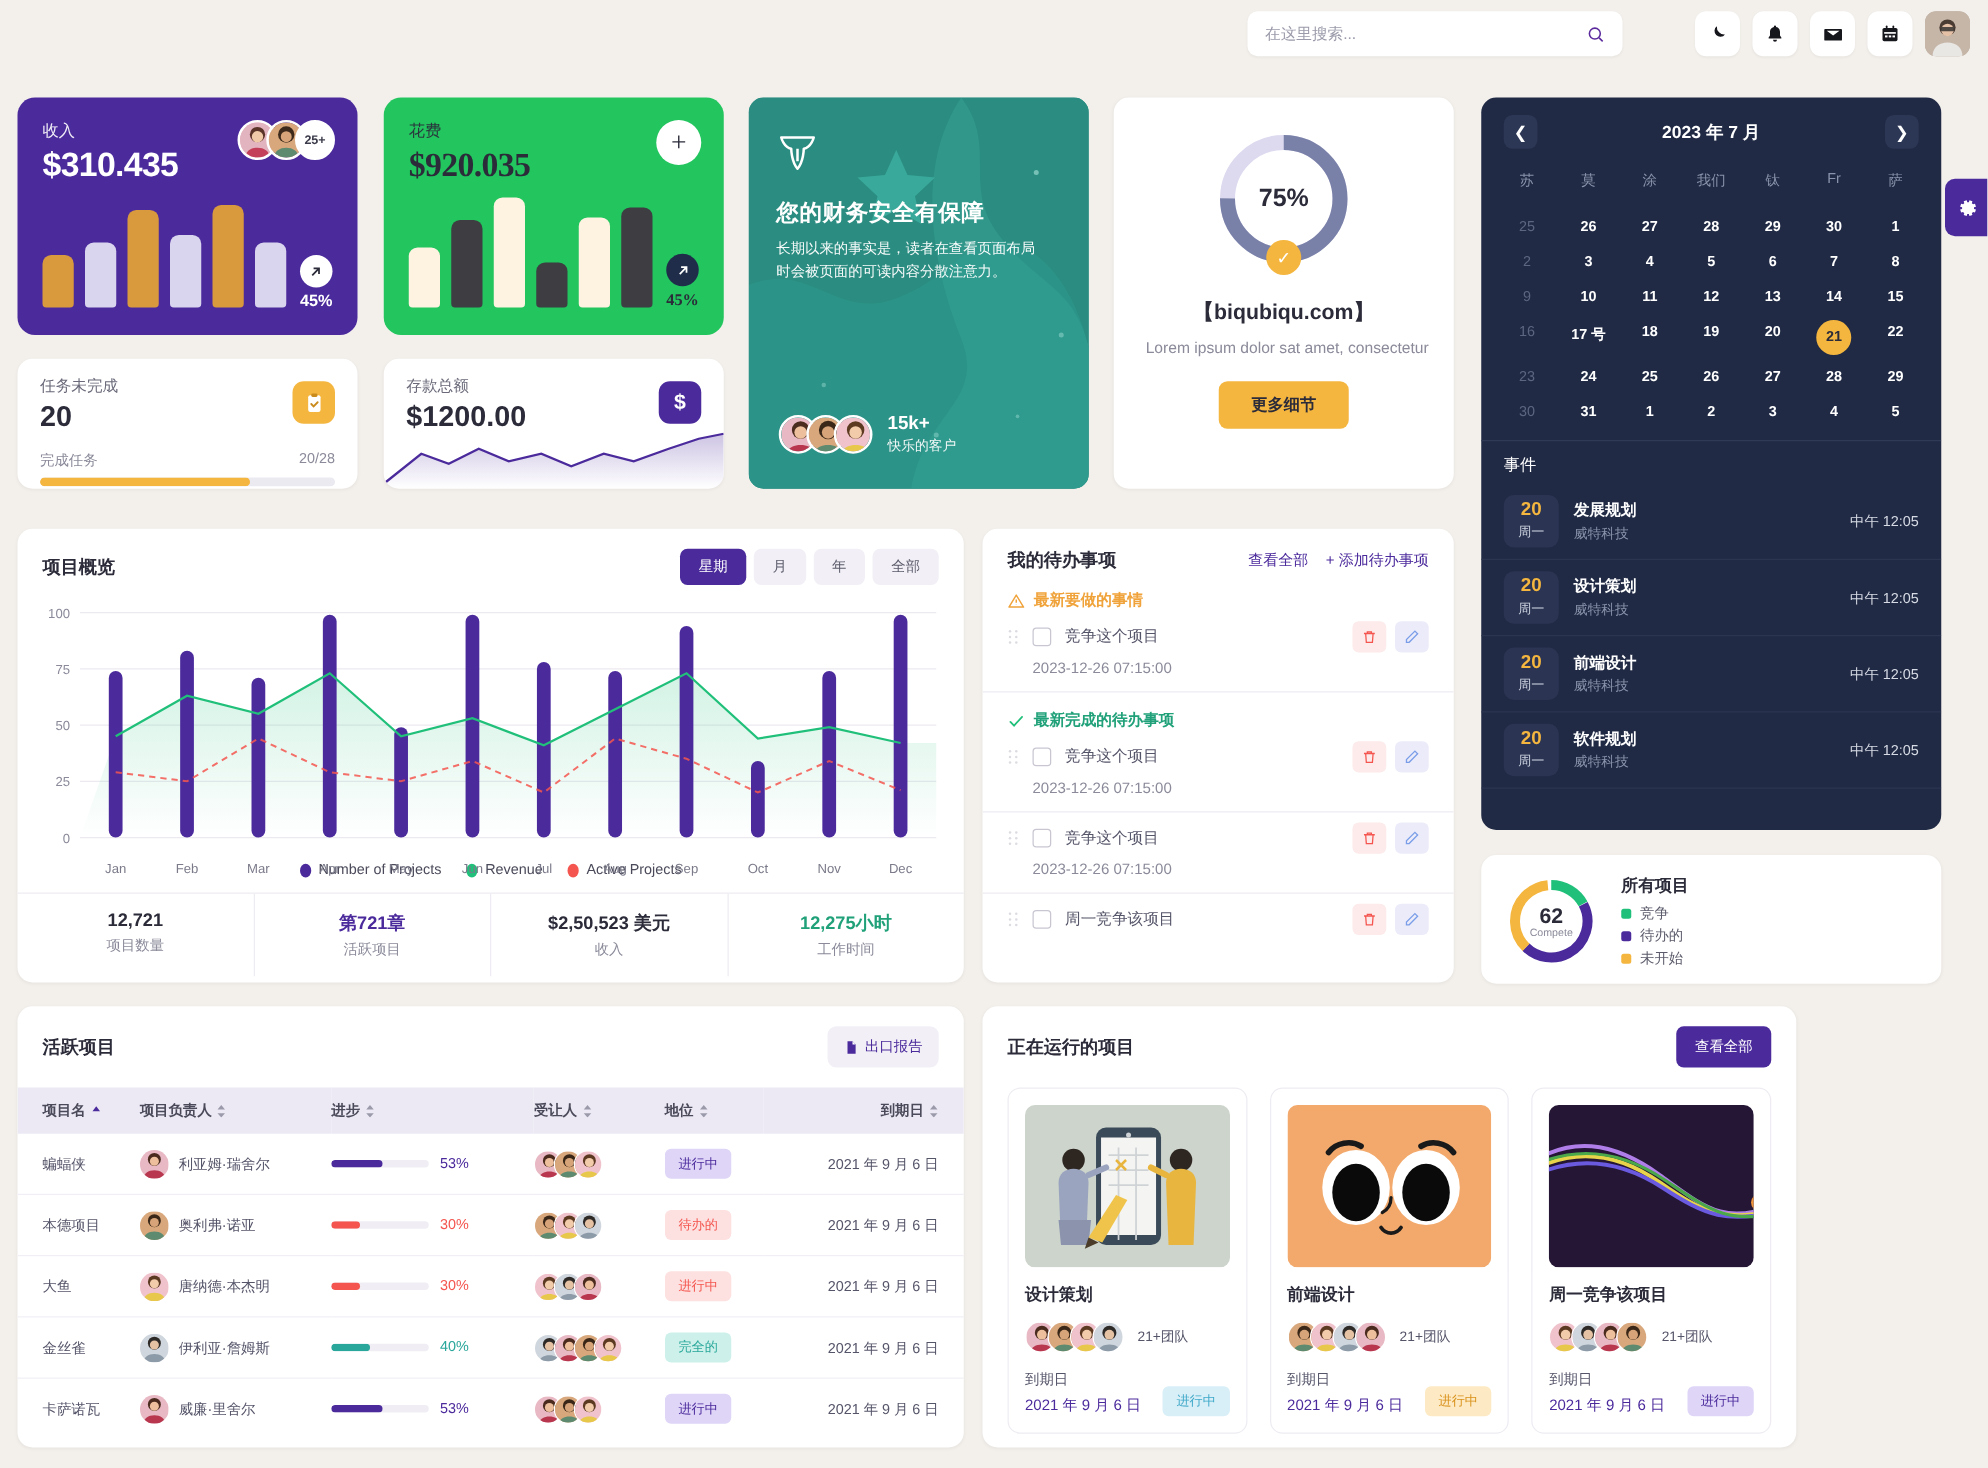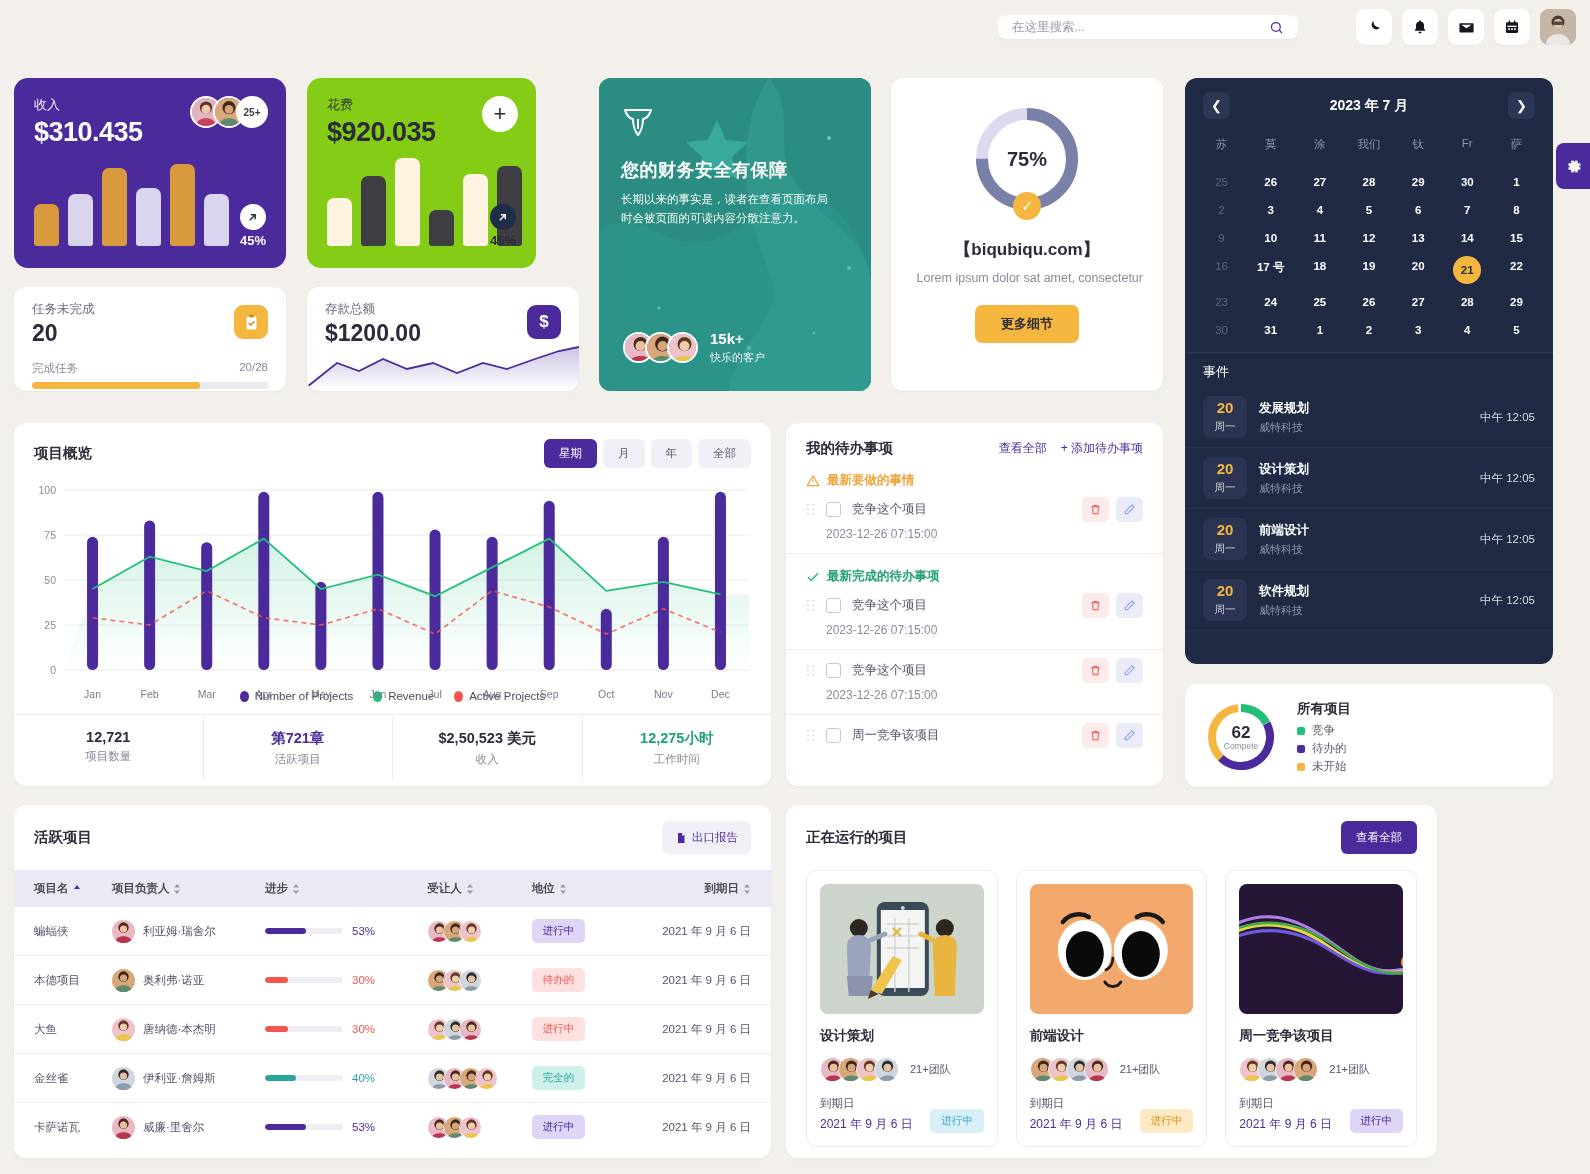--- a/index.html
+++ b/index.html
@@ -7,21 +7,21 @@
     width: 1590px; height: 1174px;
     background: #f3f0ec;
     font-family: "Liberation Sans", sans-serif;
     color: #2b2b3a;
     overflow: hidden;
   }
   .page { position: relative; width: 1590px; height: 1174px; }
 
   
   .topbar { position:absolute; left:0; top:0; width:1590px; height:54px; display:flex; align-items:center; justify-content:flex-end; padding:0 14px; }
-  .search-wrap { position:relative; width:300px; height:24px; background:#fff; border-radius:8px; display:flex; align-items:center; padding:0 14px; box-shadow:0 1px 2px rgba(0,0,0,.04); }
+  .search-wrap { position:relative; width:300px; height:36px; background:#fff; border-radius:8px; display:flex; align-items:center; padding:0 14px; box-shadow:0 1px 2px rgba(0,0,0,.04); }
   .search-wrap input { border:none; outline:none; flex:1; font-size:12.5px; color:#5b5b6b; font-family:"Liberation Sans",sans-serif; background:transparent; }
   .search-wrap input::placeholder { color:#9a9aaa; }
   .search-ico { width:15px; height:15px; flex-shrink:0; }
   .top-icons { display:flex; align-items:center; gap:10px; margin-left:58px; }
   .ticon { width:36px; height:36px; background:#fff; border-radius:9px; display:flex; align-items:center; justify-content:center; box-shadow:0 1px 2px rgba(0,0,0,.04); }
   .avatar-top { width:36px;height:36px;border-radius:9px;overflow:hidden;background:#b9a99c; }
 
   
   .card { background:#fff; border-radius:12px; box-shadow:0 1px 3px rgba(0,0,0,.05); position:absolute; }
 
@@ -251,21 +251,21 @@
     <div class="pct-badge">
       <div class="pct-circle" style="background:#fff">
           <svg width="13" height="13" viewBox="0 0 24 24" fill="none" stroke="#2b2b3a" stroke-width="2.6">
             <path d="M7 17L17 7M9 7h8v8"></path>
           </svg>
         </div>
       <div class="pct-txt" style="color:#fff">45%</div>
     </div>
   </div>
 
-  <div class="statcard" style="left:307px; top:78px; width:229px; height:190px; background:#84cc16; color:#2b2b3a;">
+  <div class="statcard" style="left:307px; top:78px; width:272px; height:190px; background:#22c55e; color:#2b2b3a;font-family:Liberation Serif, serif;">
     <div class="lbl">花费</div>
     <div class="val">$920.035</div>
     <div class="plus-btn">+</div>
     <div class="minibars">
       <i style="height:48px;background:#fdf3e0"></i>
       <i style="height:70px;background:#3d3d42"></i>
       <i style="height:88px;background:#fdf3e0"></i>
       <i style="height:36px;background:#3d3d42"></i>
       <i style="height:72px;background:#fdf3e0"></i>
       <i style="height:80px;background:#3d3d42"></i>

